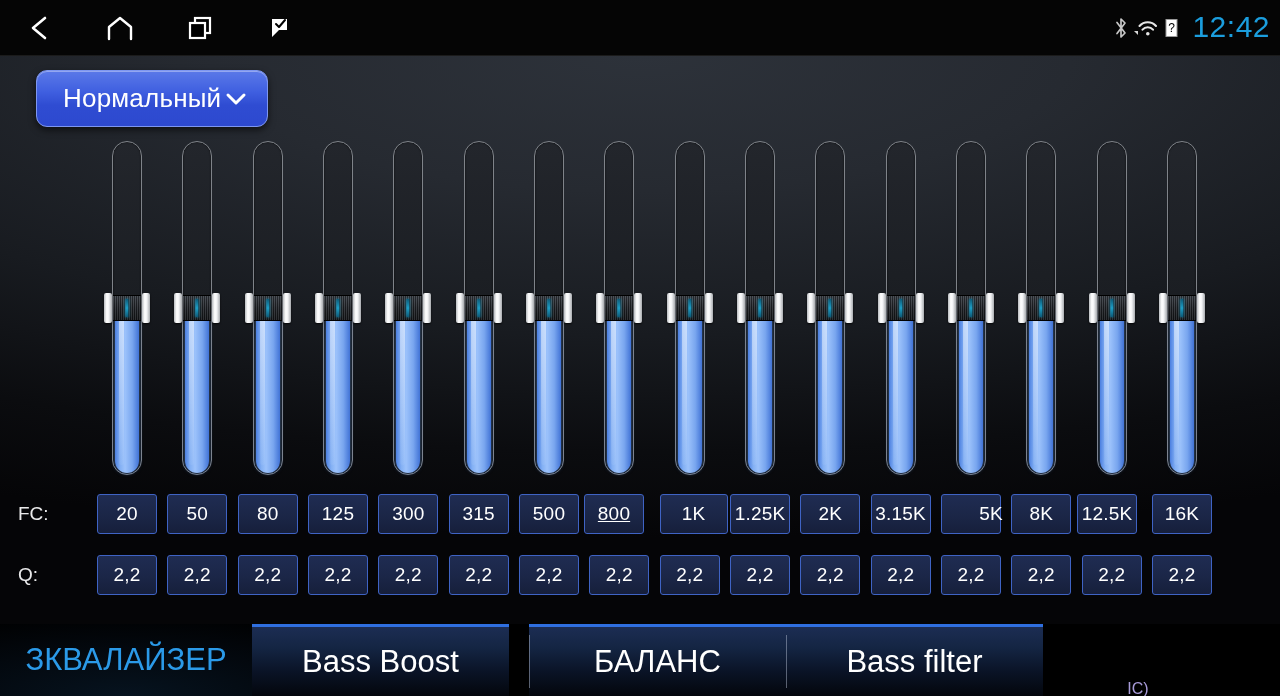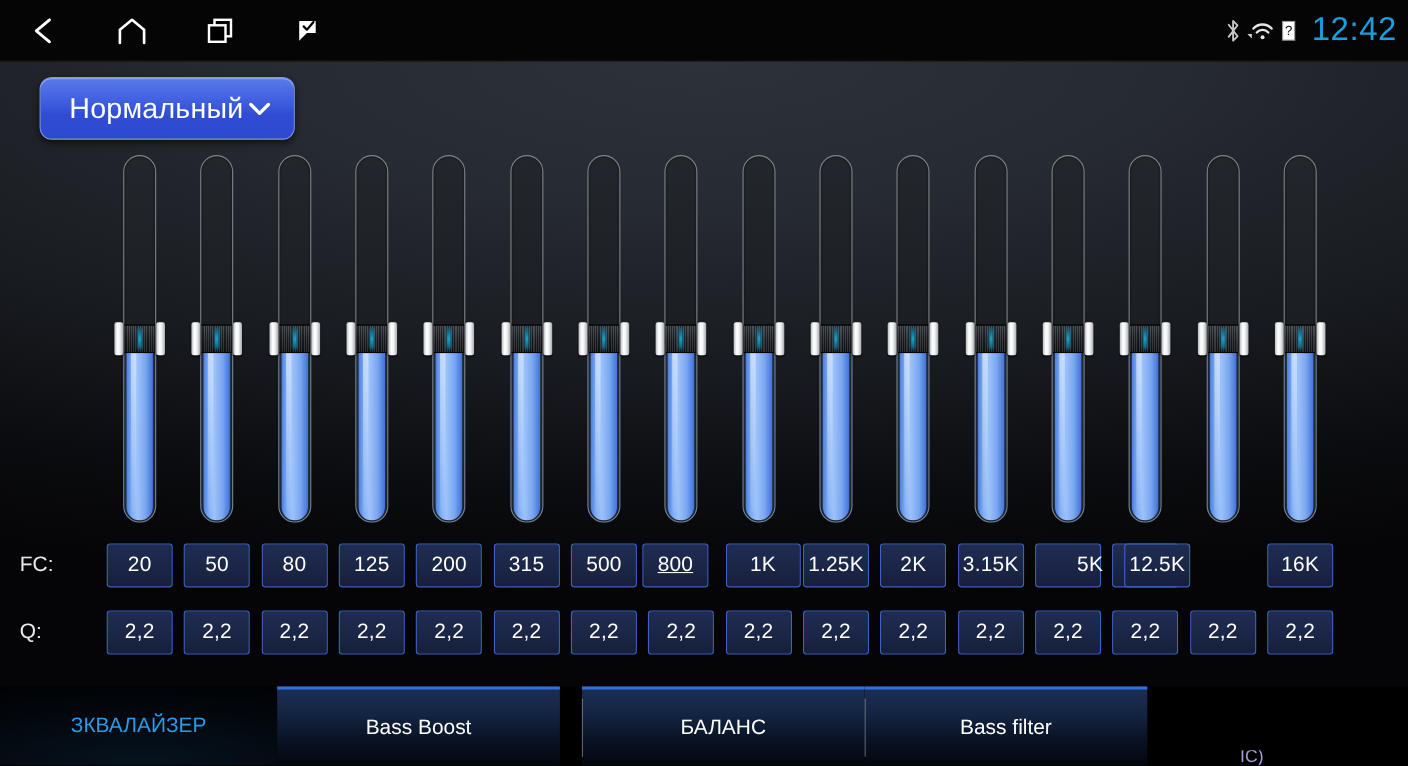--- a/index.html
+++ b/index.html
@@ -129,21 +129,21 @@
 
   
   #tabbar{
     position:absolute; left:0; top:624px; width:1280px; height:72px;
     background:#000;
     display:flex;
   }
   .tab{
     position:relative; height:72px;
     display:flex; align-items:center; justify-content:center;
-    color:#fff; font-size:19px; cursor:pointer;
+    color:#fff; font-size:31px; cursor:pointer;
   }
   .tab.inactive{
     background:linear-gradient(180deg,#1c2d53 0%,#142543 30%,#0a1326 65%,#03060c 100%);
     border-top:3px solid #2f6fe0;
   }
   .tab.inactive + .tab.inactive::before{
     content:""; position:absolute; left:0; top:8px; bottom:8px; width:1px;
     background:rgba(190,200,220,.45);
   }
   .tab.active{
@@ -372,31 +372,31 @@
           </div>
         </div>
       </div>
 
     <div class="valrow" id="fc-row" style="top:438px;">
       <span class="rowlabel">FC:</span>
     <div class="valbox" style="left: 97px; width: 60px;">20</div>
         <div class="valbox" style="left: 167.333px; width: 60px;">50</div>
         <div class="valbox" style="left: 237.667px; width: 60px;">80</div>
         <div class="valbox" style="left: 308px; width: 60px;">125</div>
-        <div class="valbox" style="left: 378.333px; width: 60px;">200</div>
+        <div class="valbox" style="left: 378.333px; width: 60px;">300</div>
         <div class="valbox" style="left: 448.667px; width: 60px;">315</div>
         <div class="valbox" style="left: 519px; width: 60px;">500</div>
         <div class="valbox" style="left: 584px; width: 60px; text-decoration: underline;">800</div>
         <div class="valbox" style="left: 659.667px; width: 68px;">1K</div>
         <div class="valbox" style="left: 730px; width: 60px;">1.25K</div>
         <div class="valbox" style="left: 800.333px; width: 60px;">2K</div>
         <div class="valbox" style="left: 870.667px; width: 60px;">3.15K</div>
         <div class="valbox" style="left: 941px; width: 60px; padding-left: 40px;">5K</div>
         <div class="valbox" style="left: 1011.33px; width: 60px;">8K</div>
-        <div class="valbox" style="left: 1022px; width: 60px;">12.5K</div>
+        <div class="valbox" style="left: 1077px; width: 60px;">12.5K</div>
         <div class="valbox" style="left: 1152px; width: 60px;">16K</div>
       </div>
 
     <div class="valrow" id="q-row" style="top:499px;">
       <span class="rowlabel">Q:</span>
     <div class="valbox" style="left: 97px; width: 60px;">2,2</div>
         <div class="valbox" style="left: 167.333px; width: 60px;">2,2</div>
         <div class="valbox" style="left: 237.667px; width: 60px;">2,2</div>
         <div class="valbox" style="left: 308px; width: 60px;">2,2</div>
         <div class="valbox" style="left: 378.333px; width: 60px;">2,2</div>

